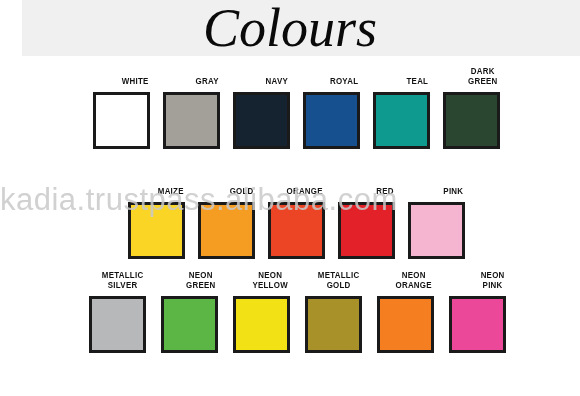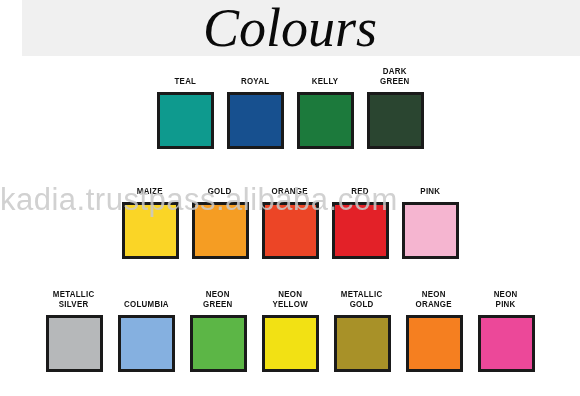--- a/index.html
+++ b/index.html
@@ -97,27 +97,27 @@
     position: absolute;
     left: 0;
     width: 580px;
     display: flex;
     justify-content: center;
     align-items: flex-start;
     z-index: 10;
   }
   #row-0 { top: 64px; }
   #row-1 { top: 174px; }
-  #row-2 { top: 287px; }
+  #row-2 { top: 268px; }
 
   .swatch-cell {
     width: 70px;
     display: flex;
     flex-direction: column;
-    align-items: center;
+    align-items: flex-end;
   }
 
   .swatch-label {
     font-family: "Liberation Sans", sans-serif;
     font-weight: bold;
     font-size: 9px;
     line-height: 10px;
     letter-spacing: 0.3px;
     color: #121212;
     text-align: center;
@@ -157,30 +157,38 @@
 
   <div class="header-band">
     <div class="header-inner"></div>
     <div class="page-title">Colours</div>
   </div>
 
   <div class="paper-edge-left"></div>
 
   <div class="row" id="row-0">
       <div class="swatch-cell">
+        <div class="swatch-label">WHITE</div>
+        <div class="swatch-box" style="background: rgb(255, 255, 255);"></div>
+      </div>
+      <div class="swatch-cell">
+        <div class="swatch-label">GRAY</div>
+        <div class="swatch-box" style="background: rgb(163, 160, 154);"></div>
+      </div>
+      <div class="swatch-cell">
+        <div class="swatch-label">NAVY</div>
+        <div class="swatch-box" style="background: rgb(21, 34, 48);"></div>
+      </div>
+      <div class="swatch-cell">
+        <div class="swatch-label">ROYAL</div>
+        <div class="swatch-box" style="background: rgb(23, 80, 143);"></div>
+      </div>
+      <div class="swatch-cell">
         <div class="swatch-label">TEAL</div>
         <div class="swatch-box" style="background: rgb(14, 154, 142);"></div>
-      </div>
-      <div class="swatch-cell">
-        <div class="swatch-label">ROYAL</div>
-        <div class="swatch-box" style="background: rgb(23, 80, 143);"></div>
-      </div>
-      <div class="swatch-cell">
-        <div class="swatch-label">KELLY</div>
-        <div class="swatch-box" style="background: rgb(28, 122, 60);"></div>
       </div>
       <div class="swatch-cell">
         <div class="swatch-label">DARK
 GREEN</div>
         <div class="swatch-box" style="background: rgb(42, 69, 48);"></div>
       </div>
     </div>
   <div class="row" id="row-1">
       <div class="swatch-cell">
         <div class="swatch-label">MAIZE</div>
@@ -203,24 +211,20 @@
         <div class="swatch-box" style="background: rgb(245, 181, 208);"></div>
       </div>
     </div>
   <div class="row" id="row-2">
       <div class="swatch-cell">
         <div class="swatch-label">METALLIC
 SILVER</div>
         <div class="swatch-box" style="background: rgb(182, 184, 186);"></div>
       </div>
       <div class="swatch-cell">
-        <div class="swatch-label">COLUMBIA</div>
-        <div class="swatch-box" style="background: rgb(133, 176, 224);"></div>
-      </div>
-      <div class="swatch-cell">
         <div class="swatch-label">NEON
 GREEN</div>
         <div class="swatch-box" style="background: rgb(92, 182, 70);"></div>
       </div>
       <div class="swatch-cell">
         <div class="swatch-label">NEON
 YELLOW</div>
         <div class="swatch-box" style="background: rgb(242, 225, 20);"></div>
       </div>
       <div class="swatch-cell">

